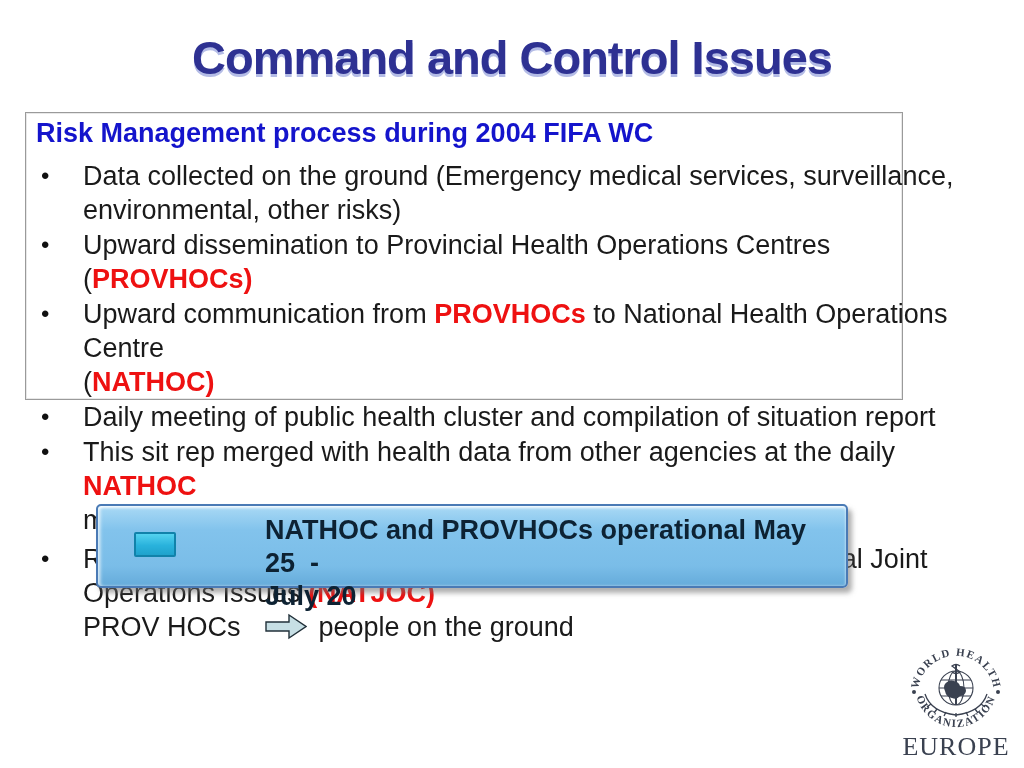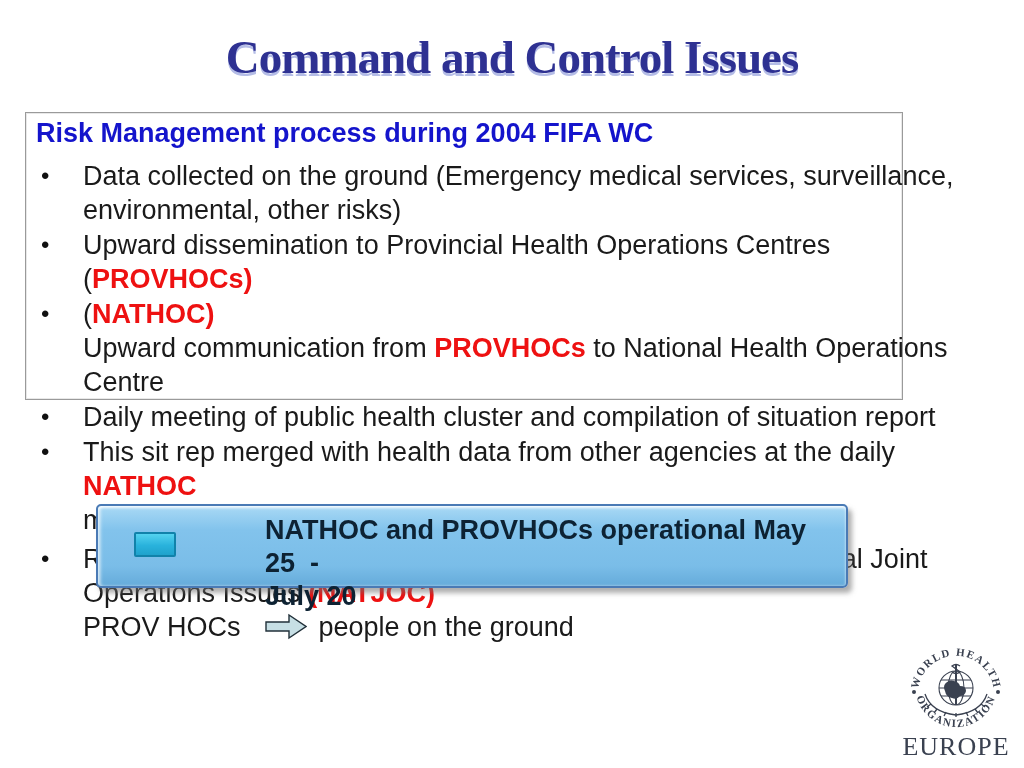--- a/index.html
+++ b/index.html
@@ -5,21 +5,20 @@
   html,body{margin:0;padding:0;background:#ffffff;}
   .slide{
     position:relative;width:1024px;height:768px;background:#ffffff;overflow:hidden;
     font-family:"Liberation Sans","DejaVu Sans",sans-serif;color:#111111;
   }
   
   .title{
     position:absolute;top:30px;left:0;width:100%;text-align:center;
     font-size:47px;font-weight:bold;color:#2e3192;letter-spacing:-1px;
     text-shadow:0 3px 0 #b4bce6;
-    font-family:Liberation Serif, serif;
   }
   
   .risk-border{
     position:absolute;left:25px;top:112px;width:876px;height:286px;
     border:1px solid #9a9a9a;box-shadow:inset 0 0 0 1px #e8e8e8;background:transparent;
   }
   .risk-content{position:absolute;left:36px;top:117px;width:960px;}
   .risk-heading{font-size:27px;font-weight:bold;color:#1414cc;margin:0 0 10px 0;line-height:32px;}
   .bullet-row{display:grid;grid-template-columns:47px 1fr;margin-bottom:1px;}
   .bullet-row.gap-before{margin-top:5px;}
@@ -74,22 +73,22 @@
         </div>
         <div class="bullet-row">
           <span class="bullet-dot">•</span>
           <div class="bullet-text">
             <div><span>Upward dissemination to Provincial Health Operations Centres (</span><span class="red">PROVHOCs)</span></div>
           </div>
         </div>
         <div class="bullet-row">
           <span class="bullet-dot">•</span>
           <div class="bullet-text">
+            <div><span>Upward communication from </span><span class="red">PROVHOCs</span><span> to National Health Operations Centre</span></div>
             <div><span>(</span><span class="red">NATHOC)</span></div>
-            <div><span>Upward communication from </span><span class="red">PROVHOCs</span><span> to National Health Operations Centre</span></div>
           </div>
         </div>
         <div class="bullet-row">
           <span class="bullet-dot">•</span>
           <div class="bullet-text">
             <div><span>Daily meeting of public health cluster and compilation of situation report</span></div>
           </div>
         </div>
         <div class="bullet-row">
           <span class="bullet-dot">•</span>

